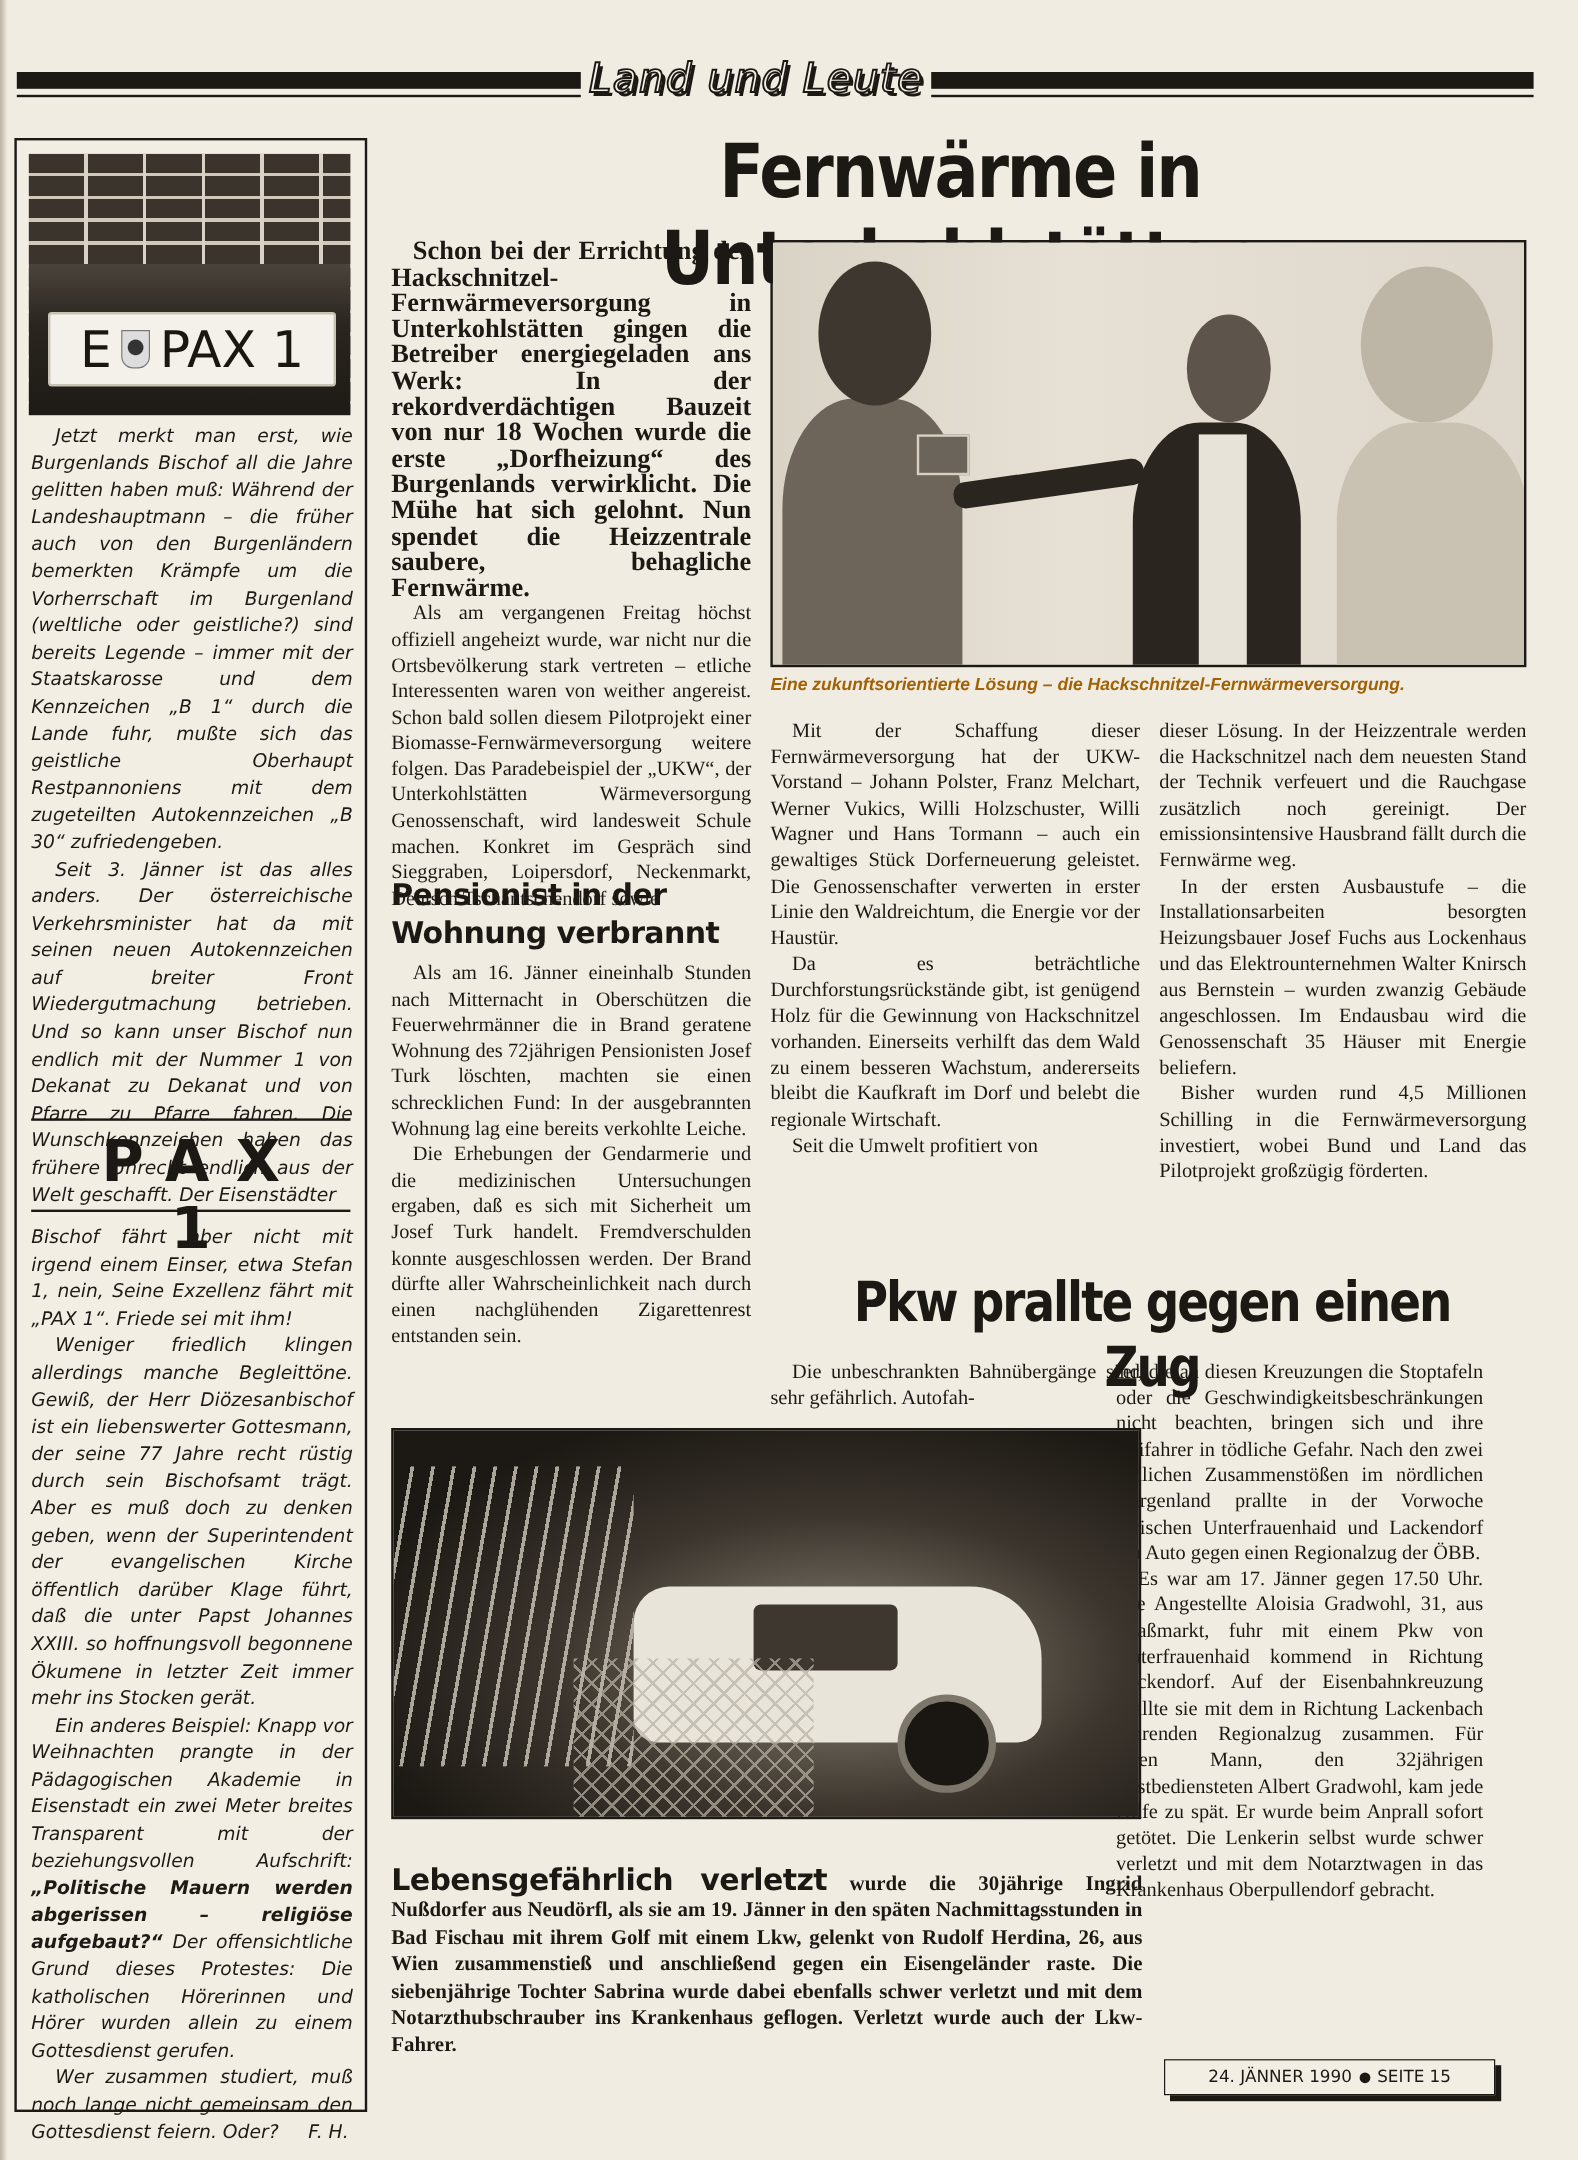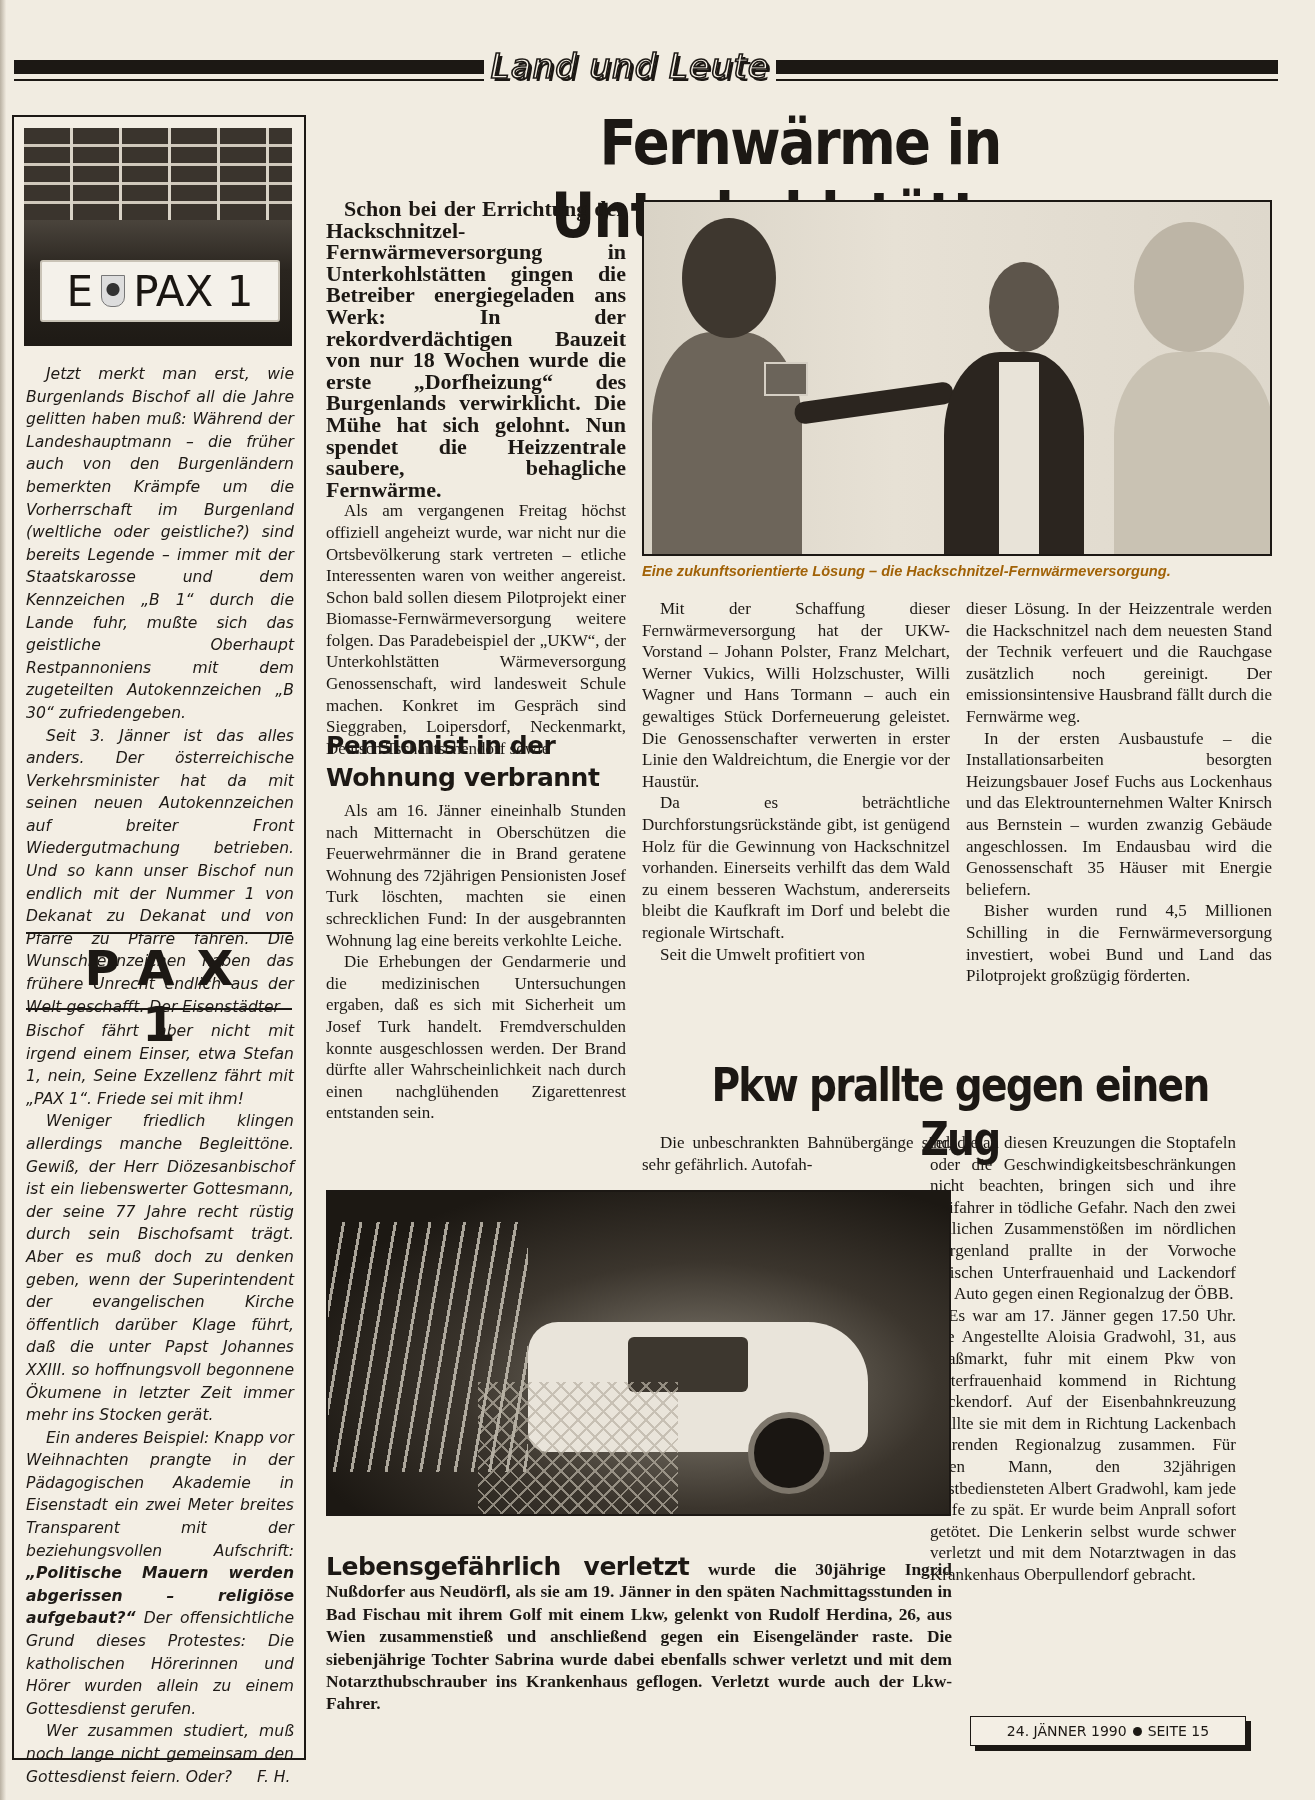--- a/index.html
+++ b/index.html
@@ -168,21 +168,21 @@
 <div class="abs left-box"></div>
 <div class="abs plate-photo">
   <div class="lower"></div>
   <div class="plate">
     <span>E</span>
     <span class="crest"></span>
     <span>PAX 1</span>
   </div>
 </div>
 
-<div class="abs commentary" style="top:363px;">
+<div class="abs commentary" style="top:352px;">
   <p>Jetzt merkt man erst, wie Burgenlands Bischof all die Jahre gelitten haben muß: Während der Landeshauptmann – die früher auch von den Burgenländern bemerkten Krämpfe um die Vorherrschaft im Burgenland (weltliche oder geistliche?) sind bereits Legende – immer mit der Staatskarosse und dem Kennzeichen „B 1“ durch die Lande fuhr, mußte sich das geistliche Oberhaupt Restpannoniens mit dem zugeteilten Autokennzeichen „B 30“ zufriedengeben.</p>
   <p>Seit 3. Jänner ist das alles anders. Der österreichische Verkehrsminister hat da mit seinen neuen Autokennzeichen auf breiter Front Wiedergutmachung betrieben. Und so kann unser Bischof nun endlich mit der Nummer 1 von Dekanat zu Dekanat und von Pfarre zu Pfarre fahren. Die Wunschkennzeichen haben das frühere Unrecht endlich aus der Welt geschafft. Der Eisenstädter</p>
 </div>
 
 <div class="abs pax-rule" style="top:932px;"></div>
 <div class="abs pax-title">PAX 1</div>
 <div class="abs pax-rule" style="top:1008px;"></div>
 
 <div class="abs commentary" style="top:1020px;">
   <p class="noindent">Bischof fährt aber nicht mit irgend einem Einser, etwa Stefan 1, nein, Seine Exzellenz fährt mit „PAX 1“. Friede sei mit ihm!</p>

